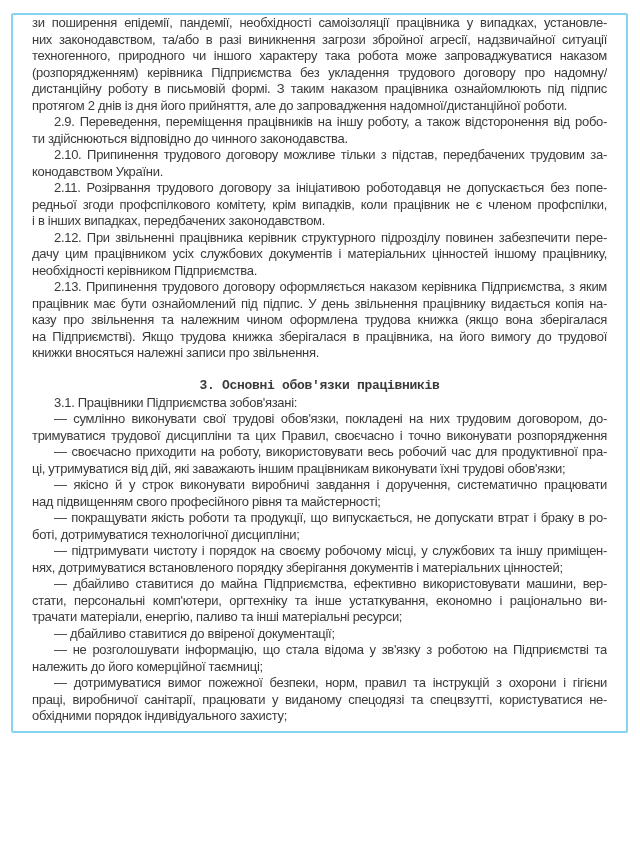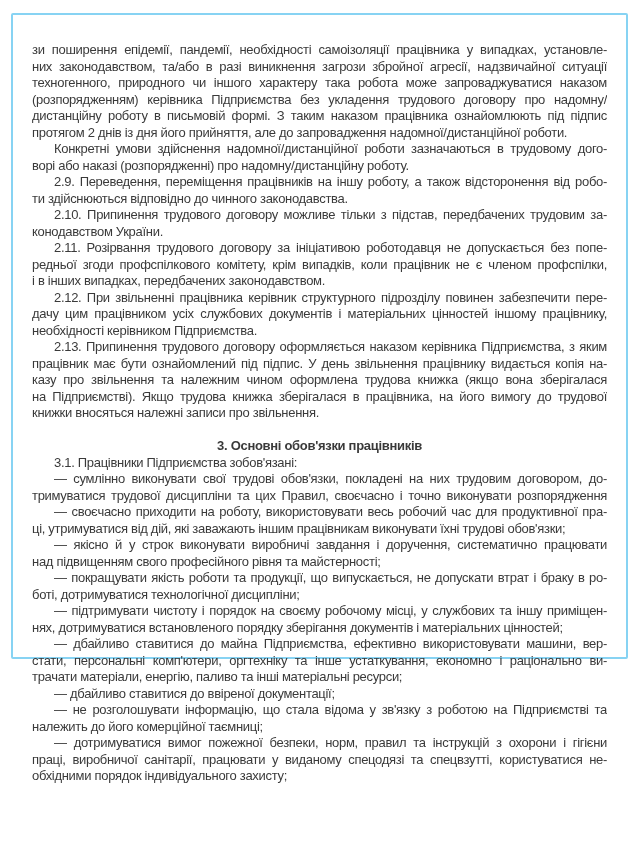--- a/index.html
+++ b/index.html
@@ -9,25 +9,25 @@
     width: 640px;
     height: 844px;
     overflow: hidden;
   }
   .page {
     box-sizing: border-box;
     position: absolute;
     left: 11px;
     top: 13px;
     width: 617px;
-    height: 646px;
+    height: 720px;
     background: #ffffff;
     border: 2px solid var(--border-color, #87d3f3);
     border-radius: 2px;
-    padding: 27px 19px 0 19px;
+    padding: 0 19px 0 19px;
     font-family: "Liberation Sans", "DejaVu Sans", sans-serif;
     color: var(--text-color, #3a3a3a);
   }
   .line {
     height: 16.5px;
     line-height: 16.5px;
     font-size: 13px;
     letter-spacing: -0.3px;
     text-align: justify;
     text-align-last: justify;
@@ -42,37 +42,34 @@
     text-indent: 22px;
   }
   .block.heading {
     margin-top: 16.5px;
     font-weight: 700;
   }
   .block.heading .line {
     text-align: right;
     text-align-last: center;
     text-indent: 0;
+    font-family: Liberation Mono, monospace;
   }
 </style>
 </head>
 <body style="background: rgb(255, 255, 255);">
 
 <div class="page">
     <div class="block paragraph">
       <div class="line">зи поширення епідемії, пандемії, необхідності самоізоляції працівника у випадках, установле-</div>
       <div class="line">них законодавством, та/або в разі виникнення загрози збройної агресії, надзвичайної ситуації</div>
       <div class="line">техногенного, природного чи іншого характеру така робота може запроваджуватися наказом</div>
       <div class="line">(розпорядженням) керівника Підприємства без укладення трудового договору про надомну/</div>
       <div class="line">дистанційну роботу в письмовій формі. З таким наказом працівника ознайомлюють під підпис</div>
       <div class="line last">протягом 2 днів із дня його прийняття, але до запровадження надомної/дистанційної роботи.</div>
-    </div>
-    <div class="block paragraph">
-      <div class="line indent">Конкретні умови здійснення надомної/дистанційної роботи зазначаються в трудовому дого-</div>
-      <div class="line last">ворі або наказі (розпорядженні) про надомну/дистанційну роботу.</div>
     </div>
     <div class="block paragraph">
       <div class="line indent">2.9. Переведення, переміщення працівників на іншу роботу, а також відсторонення від робо-</div>
       <div class="line last">ти здійснюються відповідно до чинного законодавства.</div>
     </div>
     <div class="block paragraph">
       <div class="line indent">2.10. Припинення трудового договору можливе тільки з підстав, передбачених трудовим за-</div>
       <div class="line last">конодавством України.</div>
     </div>
     <div class="block paragraph">

